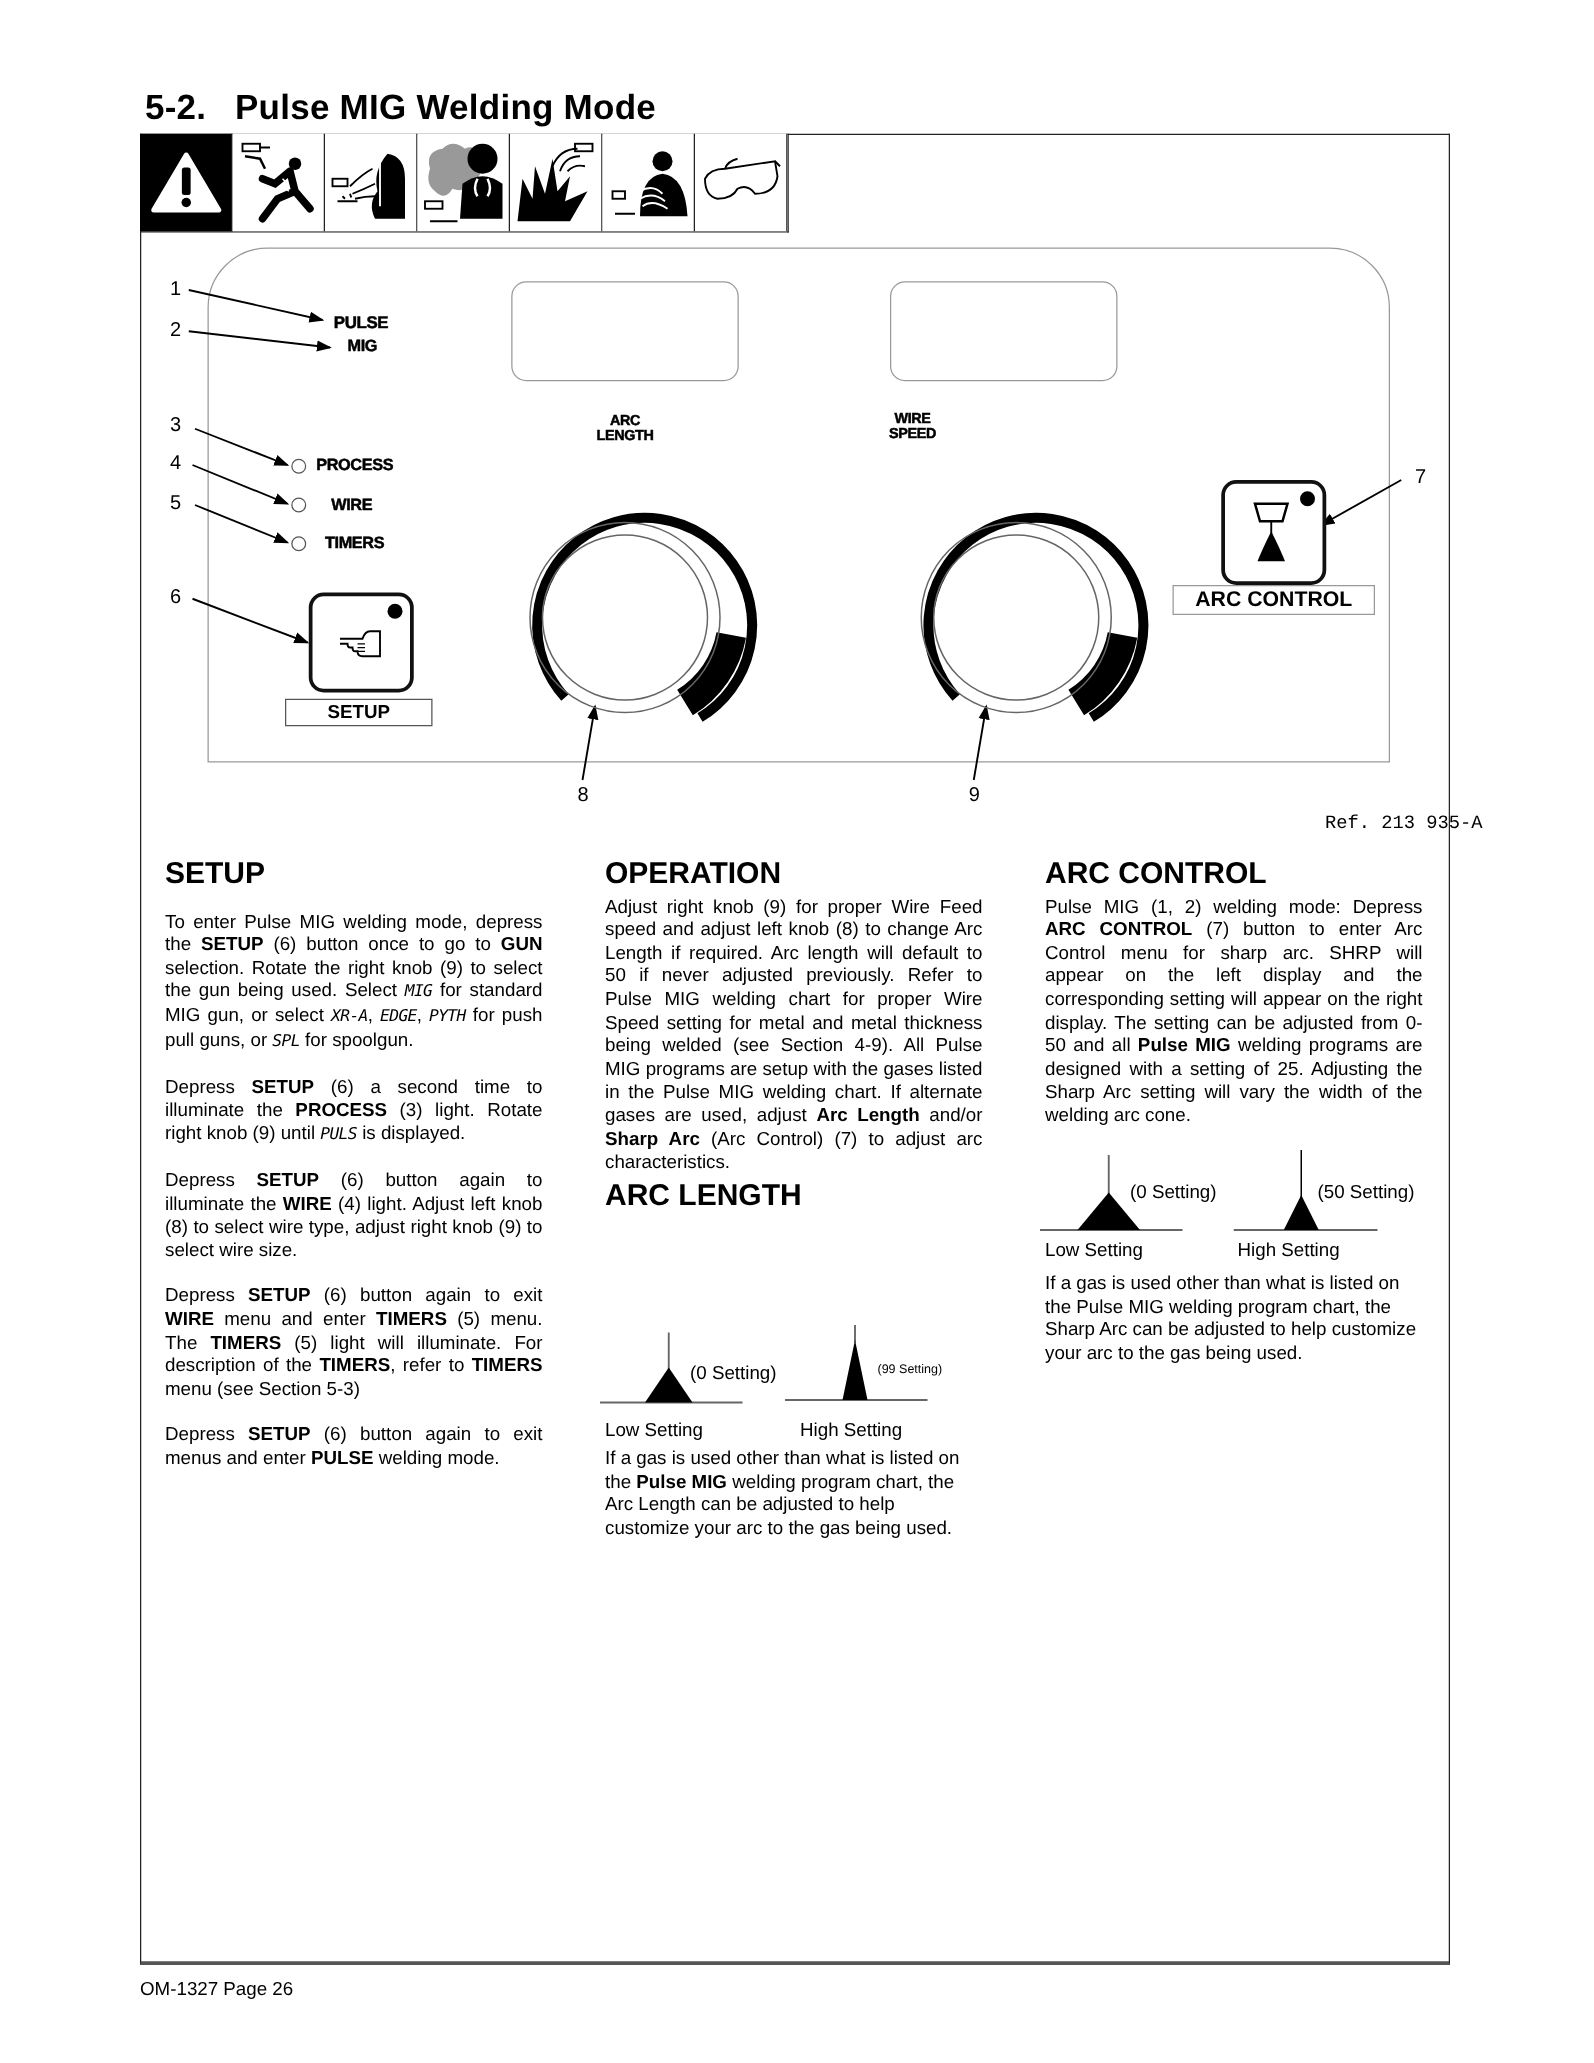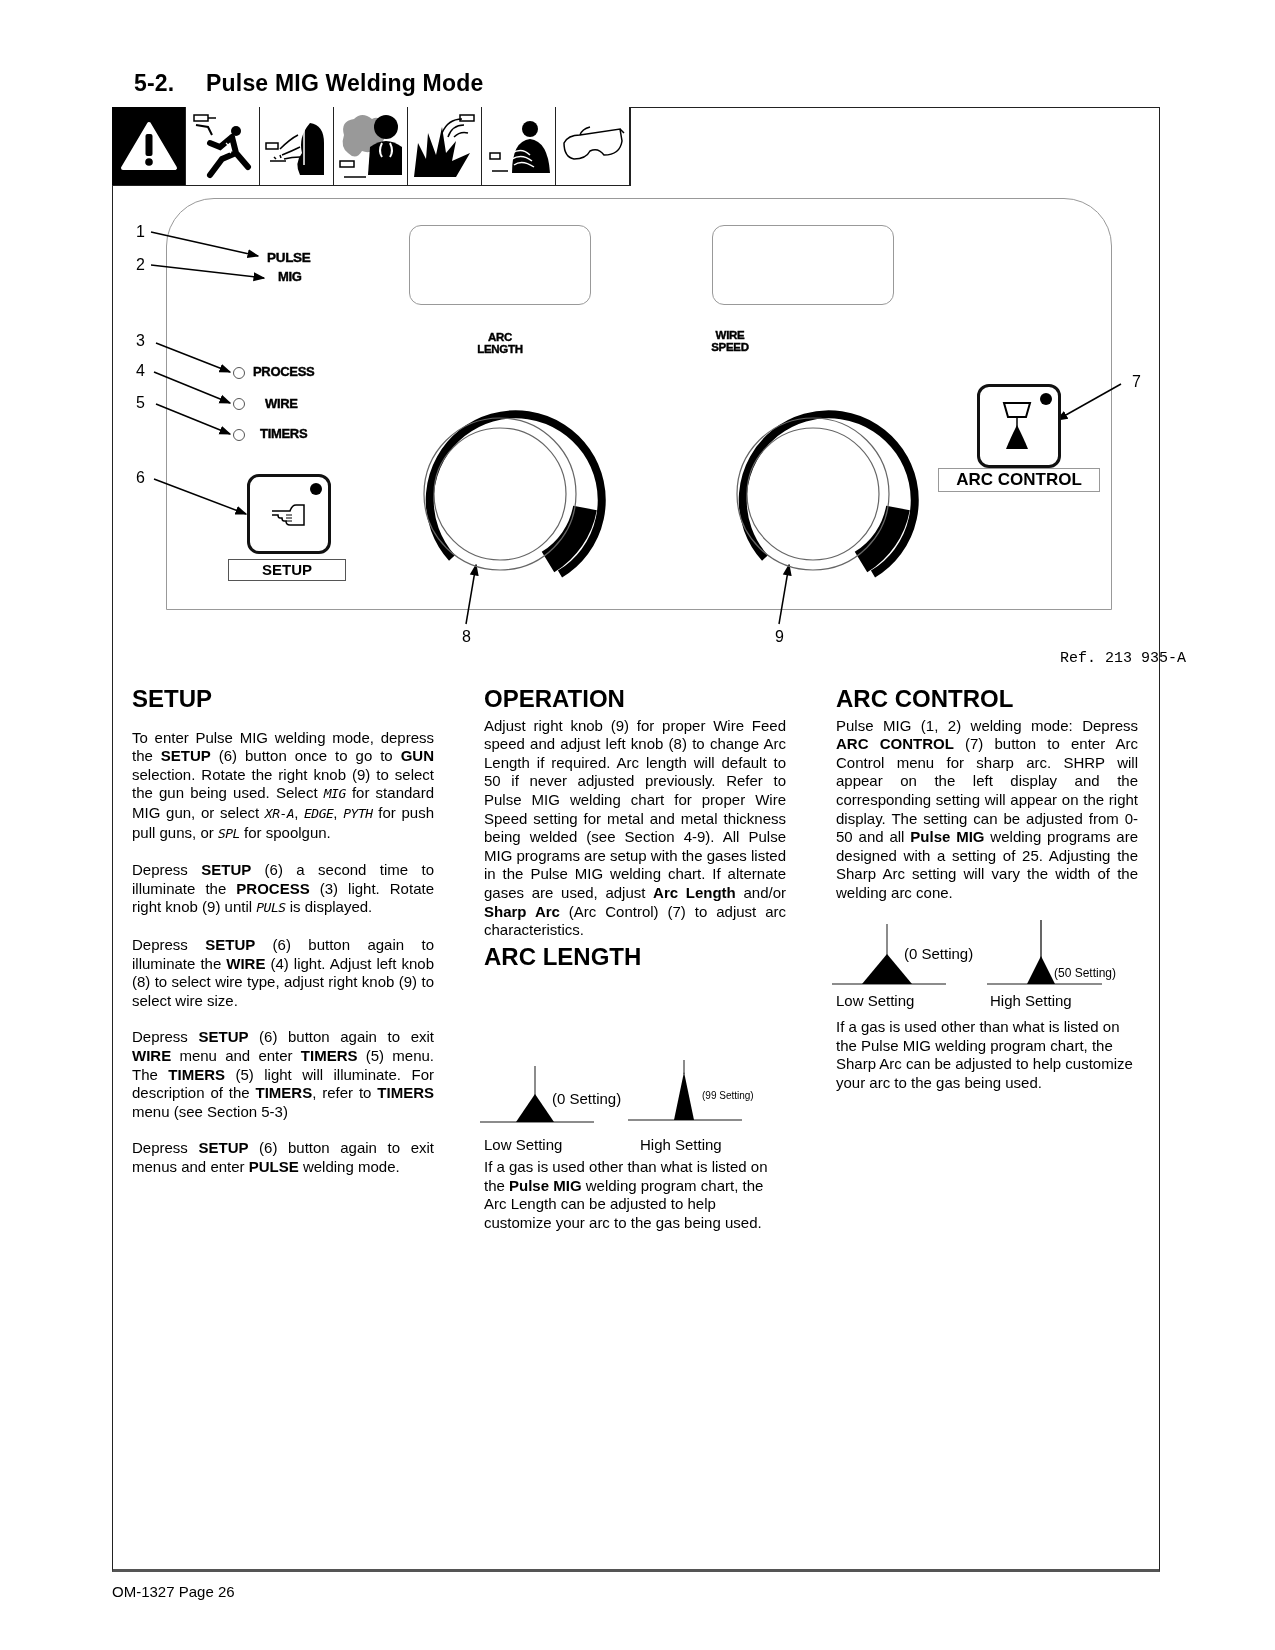--- a/index.html
+++ b/index.html
@@ -1,19 +1,19 @@
 <!DOCTYPE html>
 <html><head>
 <meta charset="utf-8">
 <style>
   html, body { margin:0; padding:0; background:#fff; }
   body { width:1275px; height:1650px; position:relative; overflow:hidden;
          font-family:"Liberation Sans", sans-serif; color:#000; }
   .abs { position:absolute; }
-  .title { left:134px; top:70px; font-size:23px; font-weight:bold; letter-spacing:0.2px; }
+  .title { left:116px; top:70px; font-size:28px; font-weight:bold; letter-spacing:0.2px; }
   .title .num { display:inline-block; width:72px; }
   .frame { left:112px; top:107px; width:1048px; height:1465px; border:1.5px solid #222; border-bottom:3px solid #555; box-sizing:border-box; }
   .warnstrip { left:112px; top:107px; height:78px; display:flex; border-bottom:1.5px solid #222; border-right:1.5px solid #222; }
   .warnstrip .cell { width:74px; height:78px; border-right:1.5px solid #222; box-sizing:border-box; display:flex; align-items:center; justify-content:center; background:#fff; }
   .warnstrip .cell.first { background:#000; }
   .panel { left:166px; top:198px; width:946px; height:412px; border:1.5px solid #999; border-radius:48px 48px 0 0; box-sizing:border-box; }
   .callout-num { font-size:16px; }
   .led { width:10px; height:10px; border:1px solid #555; border-radius:50%; background:#fff; }
   .paneltext { font-weight:900; font-size:13px; letter-spacing:-0.3px; -webkit-text-stroke:0.4px #000; }
   .display { border:1.5px solid #999; border-radius:12px; background:#fff; }
@@ -236,21 +236,21 @@
 <div class="diag" style="left:832px;top:920px;width:310px;height:100px;">
   <svg width="310" height="70" viewBox="0 0 310 70" style="position:absolute;left:0;top:0;">
     <line x1="0" y1="64" x2="114" y2="64" stroke="#666" stroke-width="1.5"></line>
     <line x1="55" y1="4" x2="55" y2="36" stroke="#666" stroke-width="1.5"></line>
     <path d="M55 34 L80 64 L30 64 Z" fill="#000"></path>
     <line x1="155" y1="64" x2="270" y2="64" stroke="#666" stroke-width="1.5"></line>
     <line x1="209" y1="0" x2="209" y2="38" stroke="#000" stroke-width="1.2"></line>
     <path d="M209 36 L223 64 L195 64 Z" fill="#000"></path>
   </svg>
   <div class="abs" style="left:72px;top:25px;font-size:15px;">(0 Setting)</div>
-  <div class="abs" style="left:222px;top:25px;font-size:12px;margin-top:21px;">(50 Setting)</div>
+  <div class="abs" style="left:222px;top:25px;font-size:15px;">(50 Setting)</div>
   <div class="abs" style="left:4px;top:72px;font-size:15px;">Low Setting</div>
   <div class="abs" style="left:158px;top:72px;font-size:15px;">High Setting</div>
 </div>
 
 <div class="abs col" style="left:836px;top:1018px;width:302px;">
   <p style="text-align:left;">If a gas is used other than what is listed on the Pulse MIG welding program chart, the Sharp Arc can be adjusted to help customize your arc to the gas being used.</p>
 </div>
 
 <div class="abs footer">OM-1327 Page 26</div>
 

